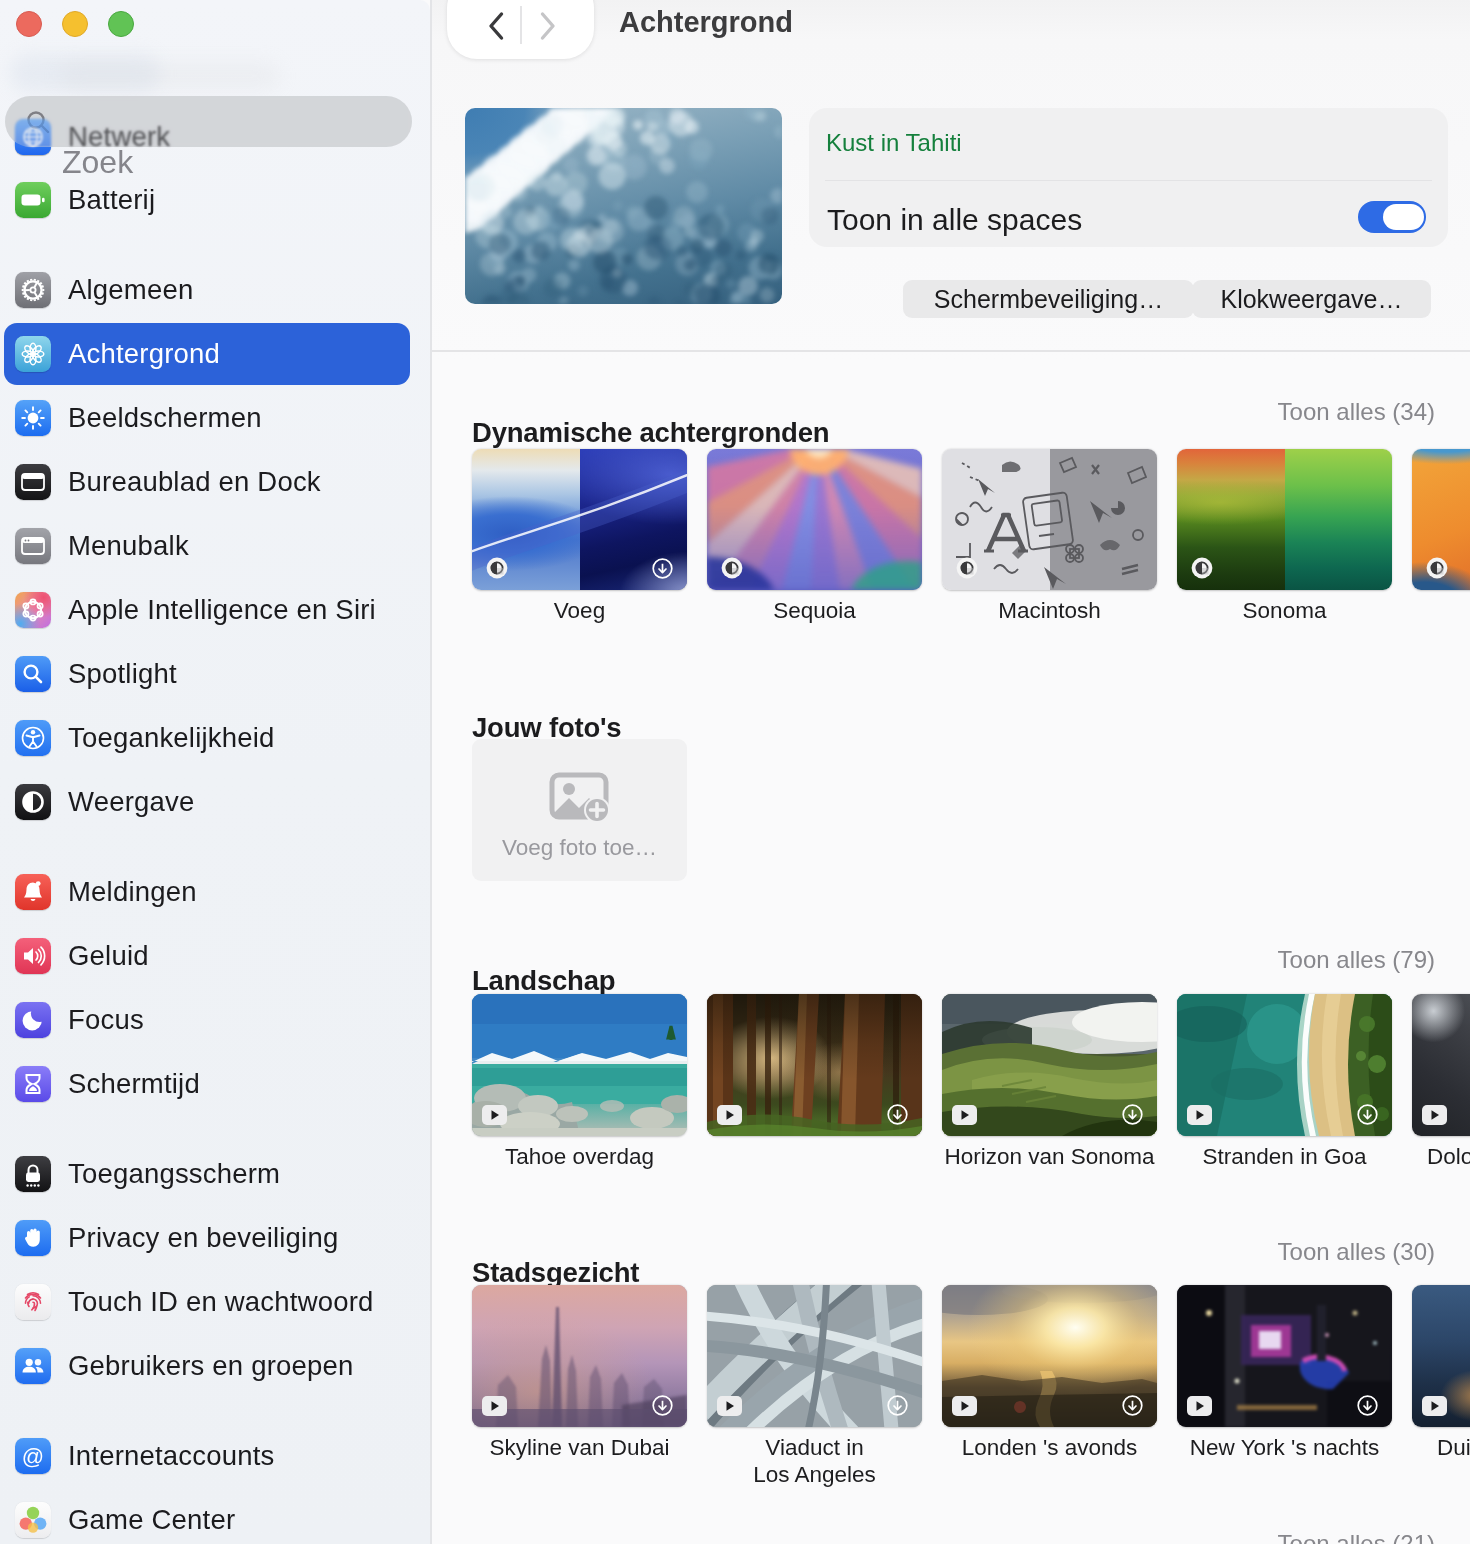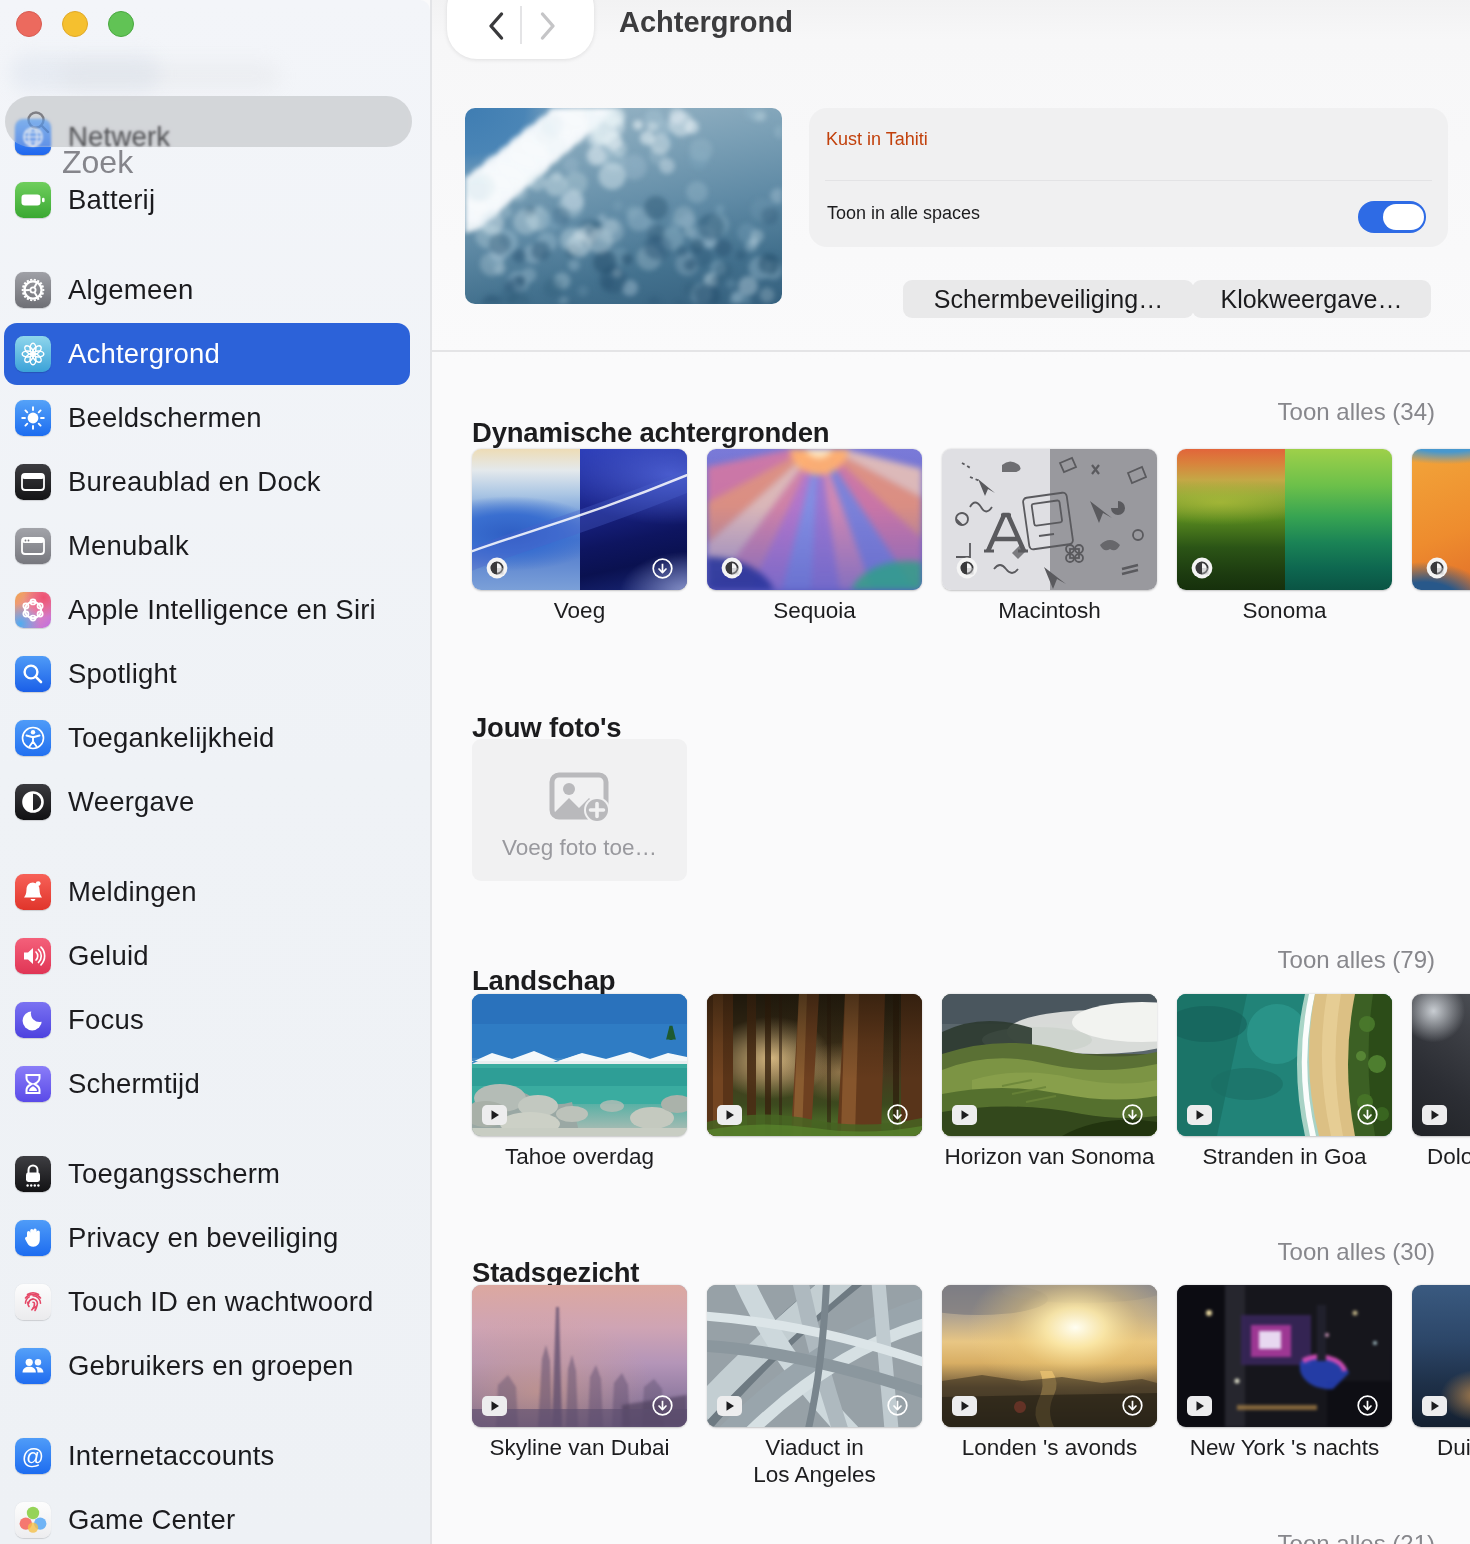--- a/index.html
+++ b/index.html
@@ -32,23 +32,23 @@
 #pill .sep { position:absolute; left:73px; top:28px; width:1.5px; height:38px; background:#e4e4e6; }
 #title { position:absolute; left:187px; top:6px; font-size:29px; font-weight:bold; color:#3c3c3e; }
 #preview { position:absolute; left:33px; top:108px; width:317px; height:196px; border-radius:10px;
   background:
    radial-gradient(150px 115px at 0% 0%, #3f7db2 0%, #4a85b6 40%, rgba(74,133,182,0) 72%),
    linear-gradient(170deg,#9db8c8 0%,#7ba0b6 30%,#5f8aa5 55%,#43718e 78%,#35607e 100%);
   overflow:hidden; }
 #preview svg { position:absolute; left:0; top:0; }
 
 #panel { position:absolute; left:377px; top:108px; width:639px; height:139px; border-radius:18px; background:#f0f0f1; }
-#panel .h { position:absolute; left:17px; top:21px; font-size:18px; color:#c2410c; }
+#panel .h { position:absolute; left:17px; top:21px; font-size:24px; color:#15803d; }
 #panel .d { position:absolute; left:16px; top:71.5px; width:607px; height:1.5px; background:#e3e3e5; }
-#panel .t { position:absolute; left:18px; top:95px; font-size:18px; color:#1c1c1e; }
+#panel .t { position:absolute; left:18px; top:95px; font-size:30px; color:#1c1c1e; }
 #toggle { position:absolute; left:549px; top:93px; width:68px; height:32px; border-radius:16px; background:#2e6be5; }
 #toggle:before { content:""; position:absolute; right:2.5px; top:3px; width:41px; height:26px; border-radius:13px; background:#fff; }
 .btn { position:absolute; top:280px; height:38px; border-radius:9px; background:#e9e9ea; color:#1b1b1d;
   font-size:25px; display:flex; align-items:center; justify-content:center; }
 #hr { position:absolute; left:0; top:350px; width:1038px; height:1.5px; background:#e4e4e6; }
 
 
 .sect { position:absolute; left:40px; font-size:27.5px; font-weight:bold; color:#1c1c1e; letter-spacing:-0.2px;margin-top:22px; }
 .toon { position:absolute; font-size:24px; color:#87878c; right:35px; text-align:right; }
 

